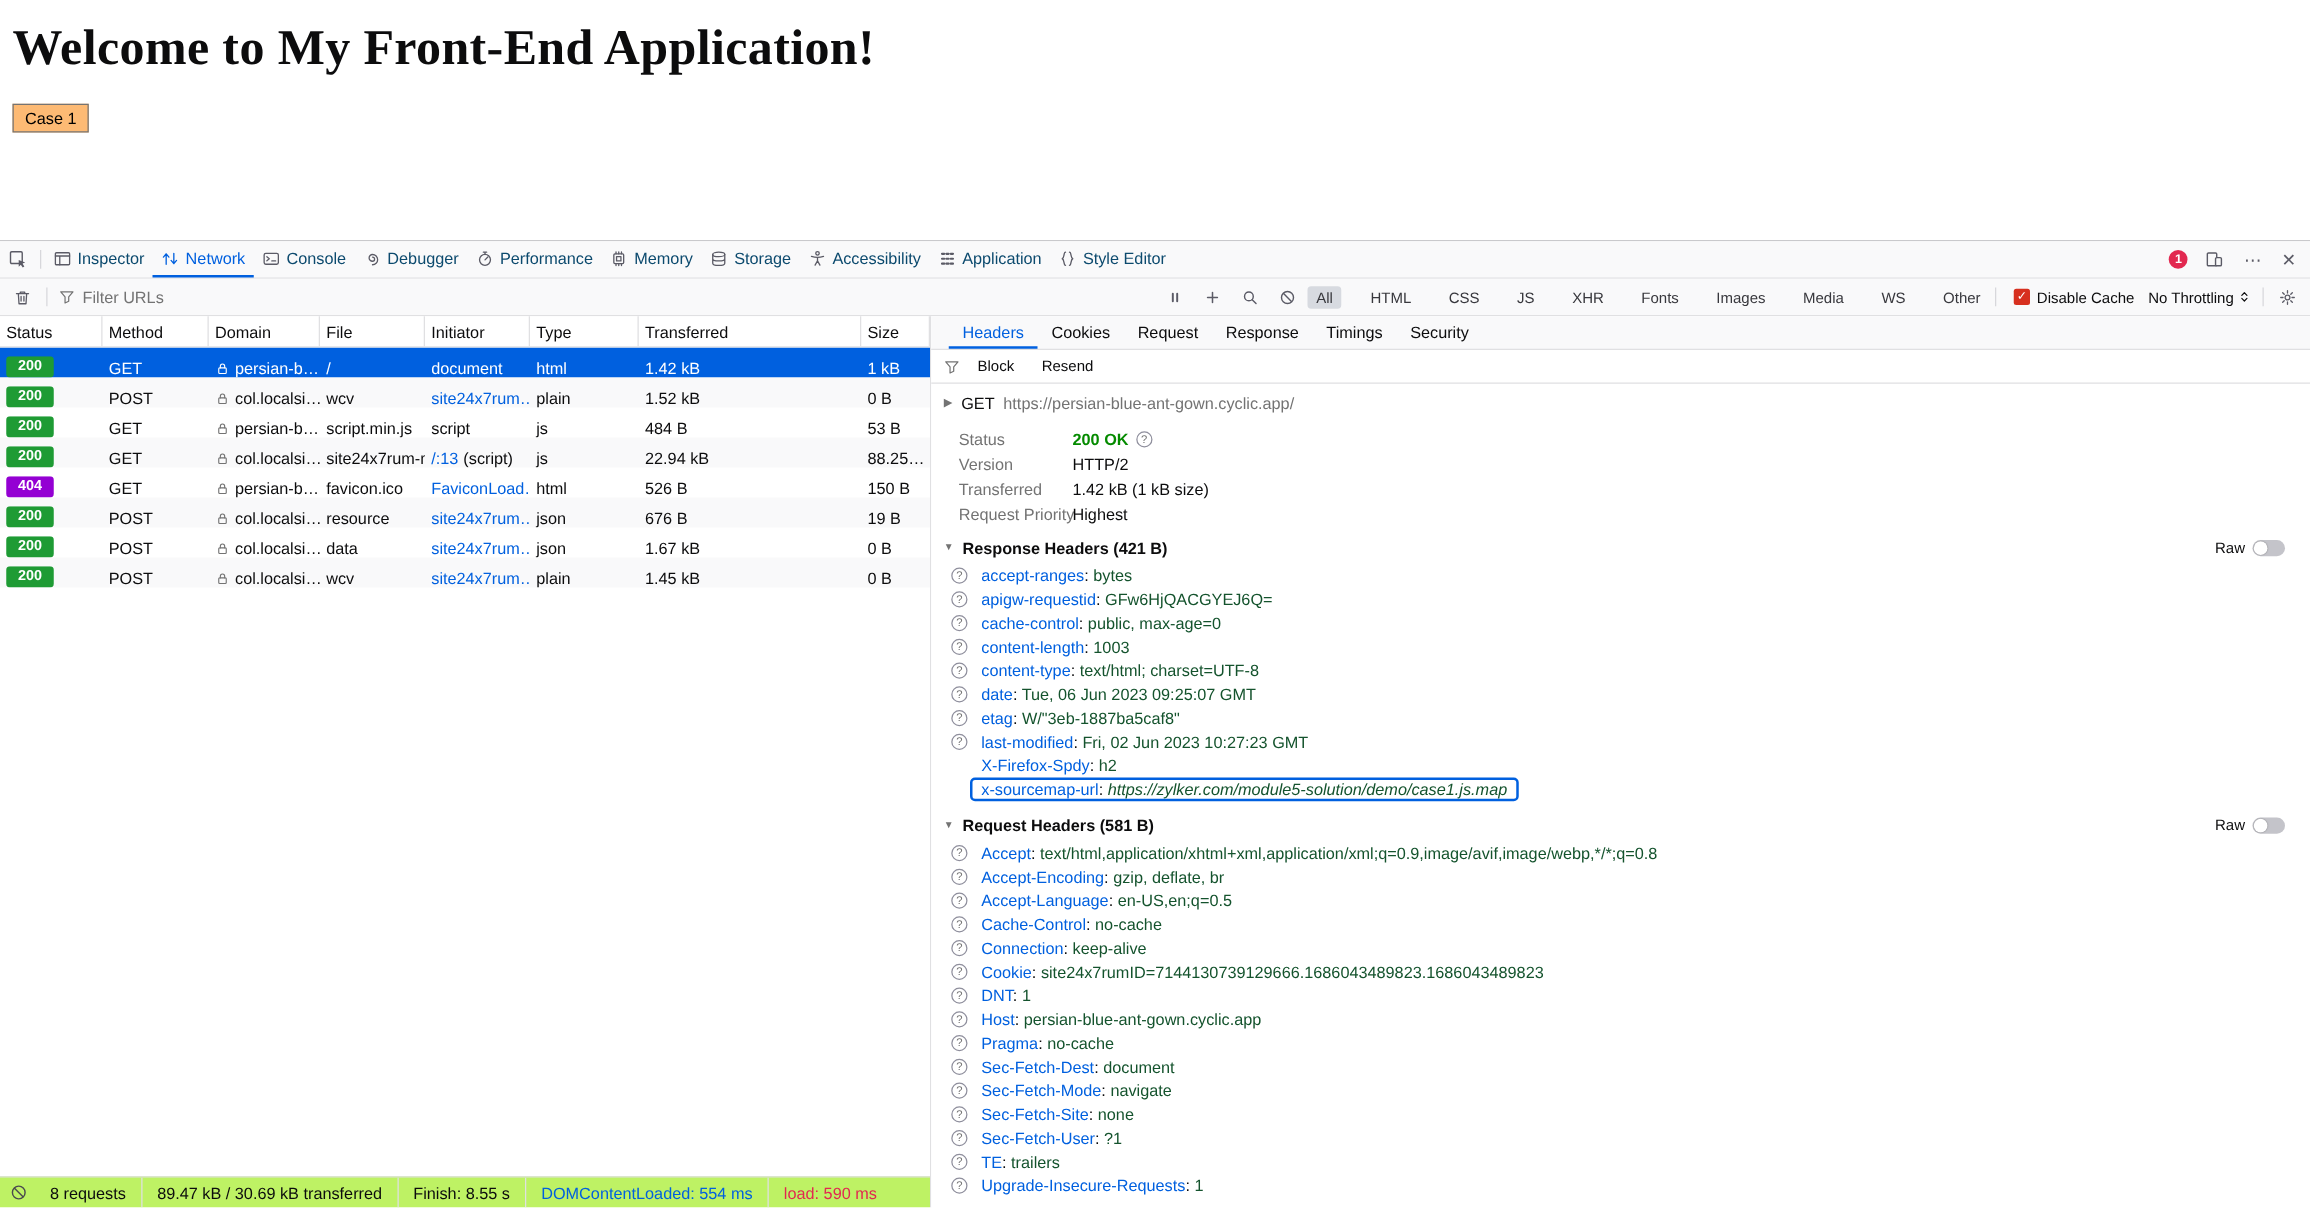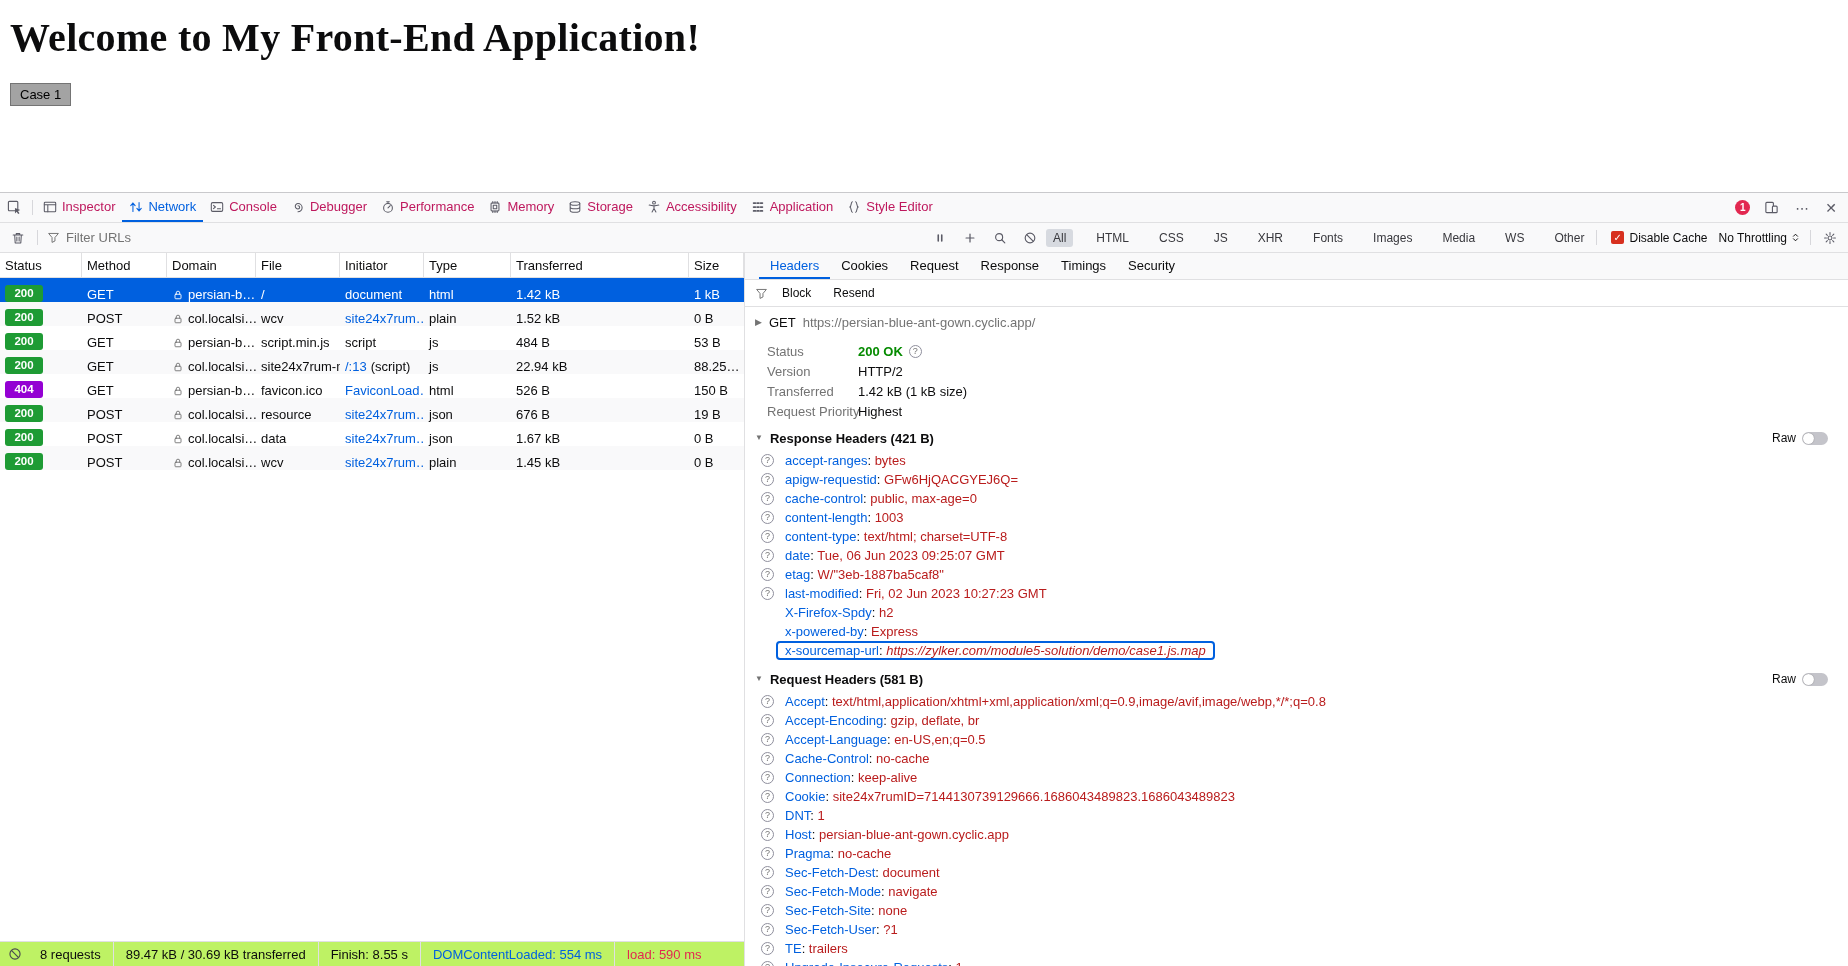--- a/index.html
+++ b/index.html
@@ -8,34 +8,34 @@
   }
   *{box-sizing:border-box;margin:0;padding:0}
   html,body{width:1848px;height:966px;overflow:hidden;background:#fff}
   body{font-family:"Liberation Sans","DejaVu Sans",sans-serif;color:#0c0c0d}
   .screen{position:relative;width:1848px;height:966px}
 
   
   .webpage{height:191px;padding:14px 0 0 10px;background:#fff}
   .webpage h1{font-family:"Liberation Serif","DejaVu Serif",serif;font-size:40px;font-weight:bold;letter-spacing:.3px}
   .case-btn{margin-top:22px;margin-left:0;padding:3px 9px;font-size:13px;font-family:inherit;
-    border:1px solid #747474;border-radius:0;background:#a3a3a3;color:#000}
+    border:1px solid #747474;border-radius:0;background:#fdba74;color:#000}
 
   
   .devtools{position:absolute;left:0;right:0;top:192px;bottom:0;border-top:1px solid #c9c9cc;
     display:flex;flex-direction:column;font-size:13px;background:#fff}
   .i{display:inline-flex;align-items:center;justify-content:center}
   .tool-btn{display:flex;align-items:center;justify-content:center;padding:0 7px;color:#5b5b66;height:100%}
   .glyph{font-size:14px;line-height:1}
   .dt-sep{width:1px;background:#d7d7db;margin:7px 3px;align-self:stretch}
 
   
   .dt-tabbar{flex:0 0 30px;background:#f9f9fa;border-bottom:1px solid #e0e0e2;display:flex;align-items:stretch}
   .dt-tabs{display:flex;align-items:stretch}
-  .dt-tab{display:flex;align-items:center;gap:5px;padding:0 7px;color:#be185d;border-bottom:2px solid transparent;white-space:nowrap}
+  .dt-tab{display:flex;align-items:center;gap:5px;padding:0 7px;color:#0c4a6e;border-bottom:2px solid transparent;white-space:nowrap}
   .dt-tab .ticon{color:#5b5b66}
   .dt-tab.active{color:var(--accent);border-bottom-color:var(--accent)}
   .dt-tab.active .ticon{color:var(--accent)}
   .dt-right{margin-left:auto;display:flex;align-items:center;gap:2px;padding-right:4px}
   .err-badge{background:var(--red);color:#fff;border-radius:8px;min-width:15px;height:15px;font-size:10px;
     font-weight:bold;display:flex;align-items:center;justify-content:center;padding:0 4px;margin:0 5px}
 
   
   .net-toolbar{flex:0 0 30px;background:#f9f9fa;border-bottom:1px solid #e0e0e2;display:flex;align-items:center;padding:0 4px;gap:2px}
   .filter-input{flex:1;display:flex;align-items:center;gap:6px;color:#737373;padding-left:4px;min-width:60px}
@@ -96,21 +96,21 @@
   .sec-head{display:flex;align-items:center;gap:7px;height:22px;margin-top:6px;padding:0 10px;font-weight:bold;white-space:nowrap}
   .sec-head .twisty{font-size:8px}
   .raw-wrap{margin-left:auto;display:flex;align-items:center;gap:6px;font-weight:normal;font-size:12px;padding-right:10px}
   .toggle{width:26px;height:13px;border-radius:7px;background:#c4c4ca;position:relative;flex:0 0 26px}
   .toggle::after{content:"";width:11px;height:11px;border-radius:50%;background:#fff;position:absolute;left:1px;top:1px;
     box-shadow:0 0 1px rgba(0,0,0,.5)}
   .hdr-list{padding:2px 0}
   .hdr-item{position:relative;padding-left:40px;line-height:19px;white-space:nowrap;overflow:hidden}
   .hdr-item .help{position:absolute;left:16px;top:3px}
   .hdr-name{color:var(--accent)}
-  .hdr-value{color:#b91c1c}
+  .hdr-value{color:#14532d}
   .hdr-item.hl{overflow:visible}
   .hdr-item.hl .wrap{display:inline-block;border:2px solid var(--accent);border-radius:4px;padding:0 7px;margin-left:-9px;line-height:15px}
   .hdr-item.hl .hdr-value{font-style:italic}
 </style>
 </head>
 <body>
 
 <div class="screen">
 
   <div class="webpage">
@@ -571,21 +571,20 @@
           <div id="resp-headers-list" class="hdr-list">
               <div class="hdr-item"><span class="help">?</span><span><span class="hdr-name">accept-ranges</span><span class="hdr-colon">: </span><span class="hdr-value">bytes</span></span></div>
               <div class="hdr-item"><span class="help">?</span><span><span class="hdr-name">apigw-requestid</span><span class="hdr-colon">: </span><span class="hdr-value">GFw6HjQACGYEJ6Q=</span></span></div>
               <div class="hdr-item"><span class="help">?</span><span><span class="hdr-name">cache-control</span><span class="hdr-colon">: </span><span class="hdr-value">public, max-age=0</span></span></div>
               <div class="hdr-item"><span class="help">?</span><span><span class="hdr-name">content-length</span><span class="hdr-colon">: </span><span class="hdr-value">1003</span></span></div>
               <div class="hdr-item"><span class="help">?</span><span><span class="hdr-name">content-type</span><span class="hdr-colon">: </span><span class="hdr-value">text/html; charset=UTF-8</span></span></div>
               <div class="hdr-item"><span class="help">?</span><span><span class="hdr-name">date</span><span class="hdr-colon">: </span><span class="hdr-value">Tue, 06 Jun 2023 09:25:07 GMT</span></span></div>
               <div class="hdr-item"><span class="help">?</span><span><span class="hdr-name">etag</span><span class="hdr-colon">: </span><span class="hdr-value">W/"3eb-1887ba5caf8"</span></span></div>
               <div class="hdr-item"><span class="help">?</span><span><span class="hdr-name">last-modified</span><span class="hdr-colon">: </span><span class="hdr-value">Fri, 02 Jun 2023 10:27:23 GMT</span></span></div>
               <div class="hdr-item"><span><span class="hdr-name">X-Firefox-Spdy</span><span class="hdr-colon">: </span><span class="hdr-value">h2</span></span></div>
-              <div class="hdr-item"><span><span class="hdr-name">x-powered-by</span><span class="hdr-colon">: </span><span class="hdr-value">Express</span></span></div>
               <div class="hdr-item hl"><span class="wrap"><span class="hdr-name">x-sourcemap-url</span><span class="hdr-colon">: </span><span class="hdr-value">https://zylker.com/module5-solution/demo/case1.js.map</span></span></div>
             </div>
 
           <div class="sec-head">
             <span class="twisty">▼</span>
             <span>Request Headers (581 B)</span>
             <span class="raw-wrap">
               <span>Raw</span>
               <span class="toggle"></span>
             </span>

